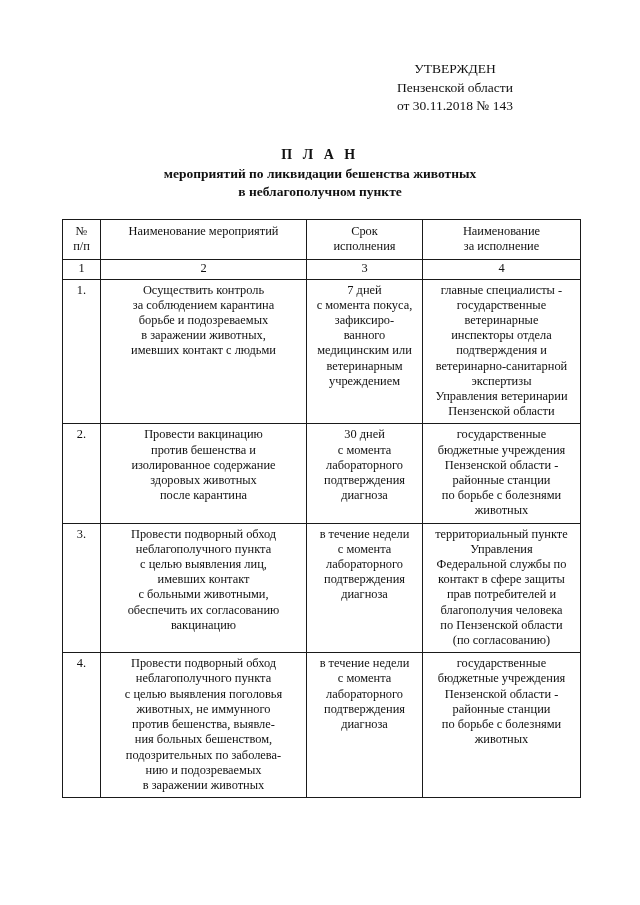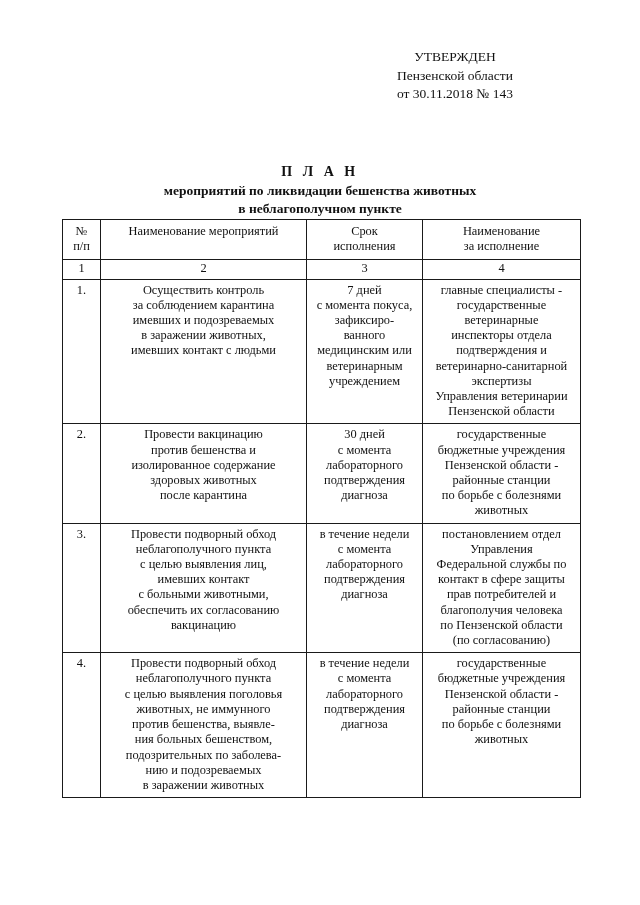--- a/index.html
+++ b/index.html
@@ -19,39 +19,38 @@
     width: 640px;
     height: 905px;
     box-sizing: border-box;
     padding: 0;
     position: relative;
   }
 
   
   .approval {
     position: absolute;
-    top: 48px;
+    top: 60px;
     left: 320px;
     width: 270px;
     text-align: center;
     font-size: 13.5px;
     line-height: 18.5px;
   }
 
   
   .doc-title {
     position: absolute;
     top: 146px;
     left: 0;
     width: 640px;
     text-align: center;
     font-weight: bold;
     font-size: 13.5px;
     line-height: 18.5px;
-    margin-top: 17px;
   }
   .doc-title .plan-word {
     letter-spacing: 3.5px;
     font-size: 14px;
   }
 
   
   .tbl-wrap {
     position: absolute;
     top: 219px;
@@ -147,21 +146,21 @@
               <span class="cellline">4</span>
             </td>
           </tr>
           <tr>
             <td class="idx">
               <span class="cellline">1.</span>
             </td>
             <td>
               <span class="cellline">Осуществить контроль</span>
               <span class="cellline">за соблюдением карантина</span>
-              <span class="cellline">имевших и подозреваемых</span>
+              <span class="cellline">борьбе и подозреваемых</span>
               <span class="cellline">в заражении животных,</span>
               <span class="cellline">имевших контакт с людьми</span>
             </td>
             <td>
               <span class="cellline">7 дней</span>
               <span class="cellline">с момента покуса,</span>
               <span class="cellline">зафиксиро-</span>
               <span class="cellline">ванного</span>
               <span class="cellline">медицинским или</span>
               <span class="cellline">ветеринарным</span>
@@ -220,21 +219,21 @@
               <span class="cellline">вакцинацию</span>
             </td>
             <td>
               <span class="cellline">в течение недели</span>
               <span class="cellline">с момента</span>
               <span class="cellline">лабораторного</span>
               <span class="cellline">подтверждения</span>
               <span class="cellline">диагноза</span>
             </td>
             <td>
-              <span class="cellline">постановлением отдел</span>
+              <span class="cellline">территориальный пункте</span>
               <span class="cellline">Управления</span>
               <span class="cellline">Федеральной службы по</span>
               <span class="cellline">контакт в сфере защиты</span>
               <span class="cellline">прав потребителей и</span>
               <span class="cellline">благополучия человека</span>
               <span class="cellline">по Пензенской области</span>
               <span class="cellline">(по согласованию)</span>
             </td>
           </tr>
           <tr>

